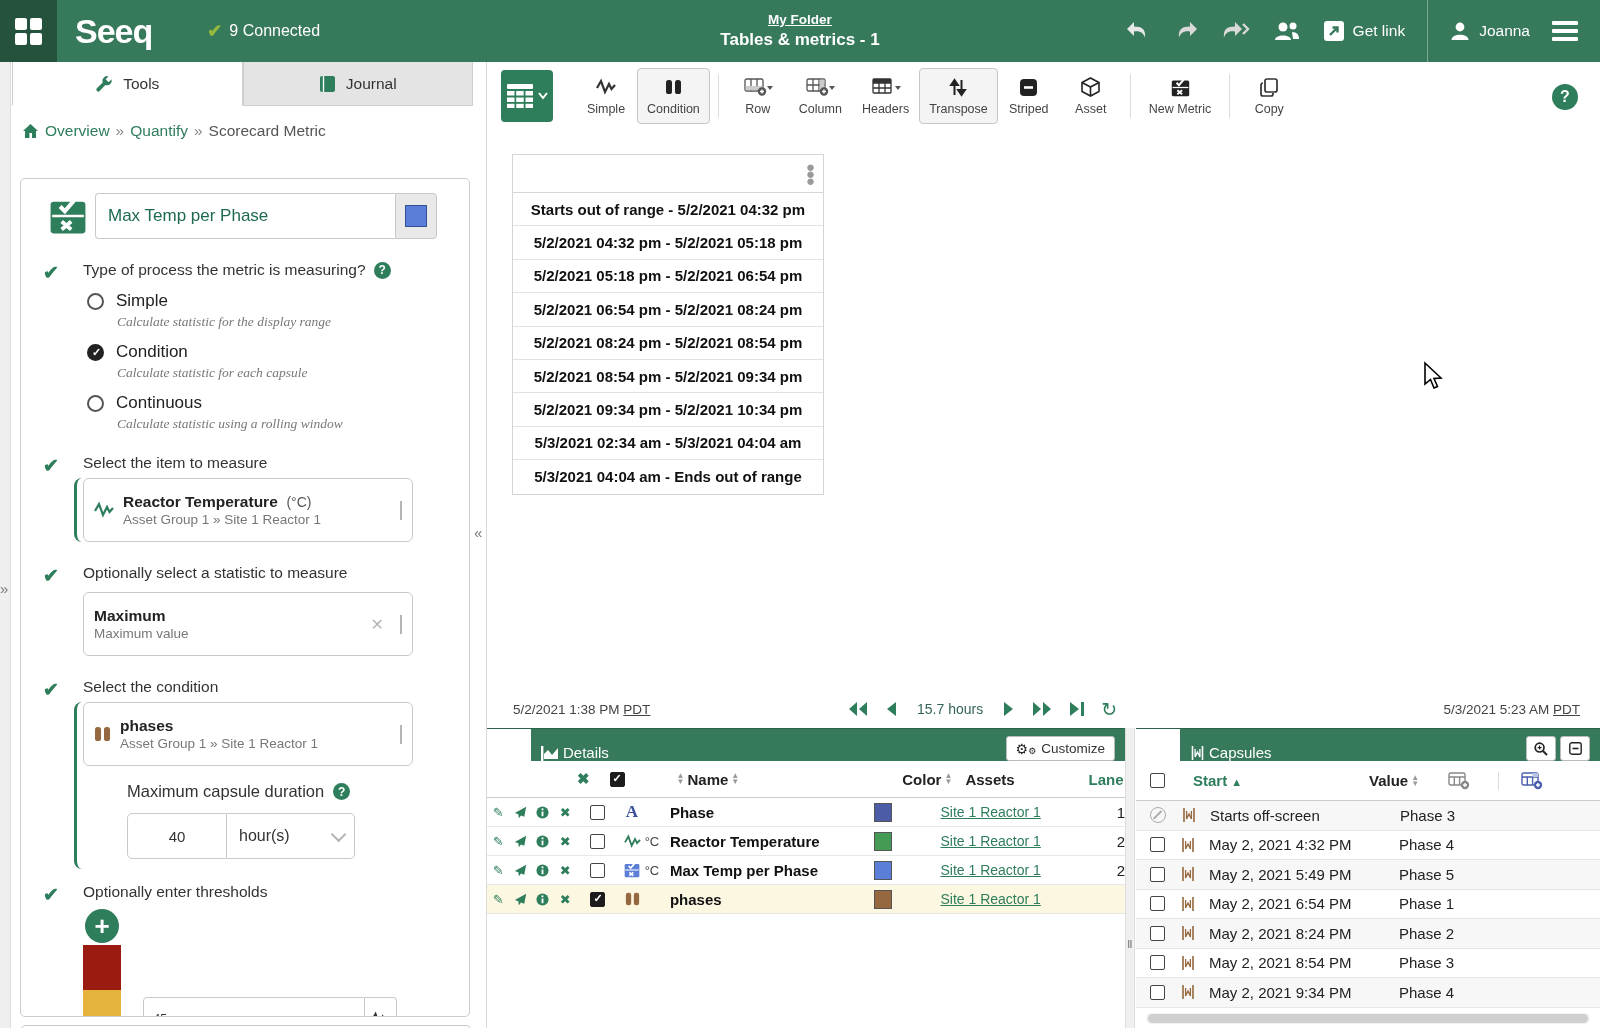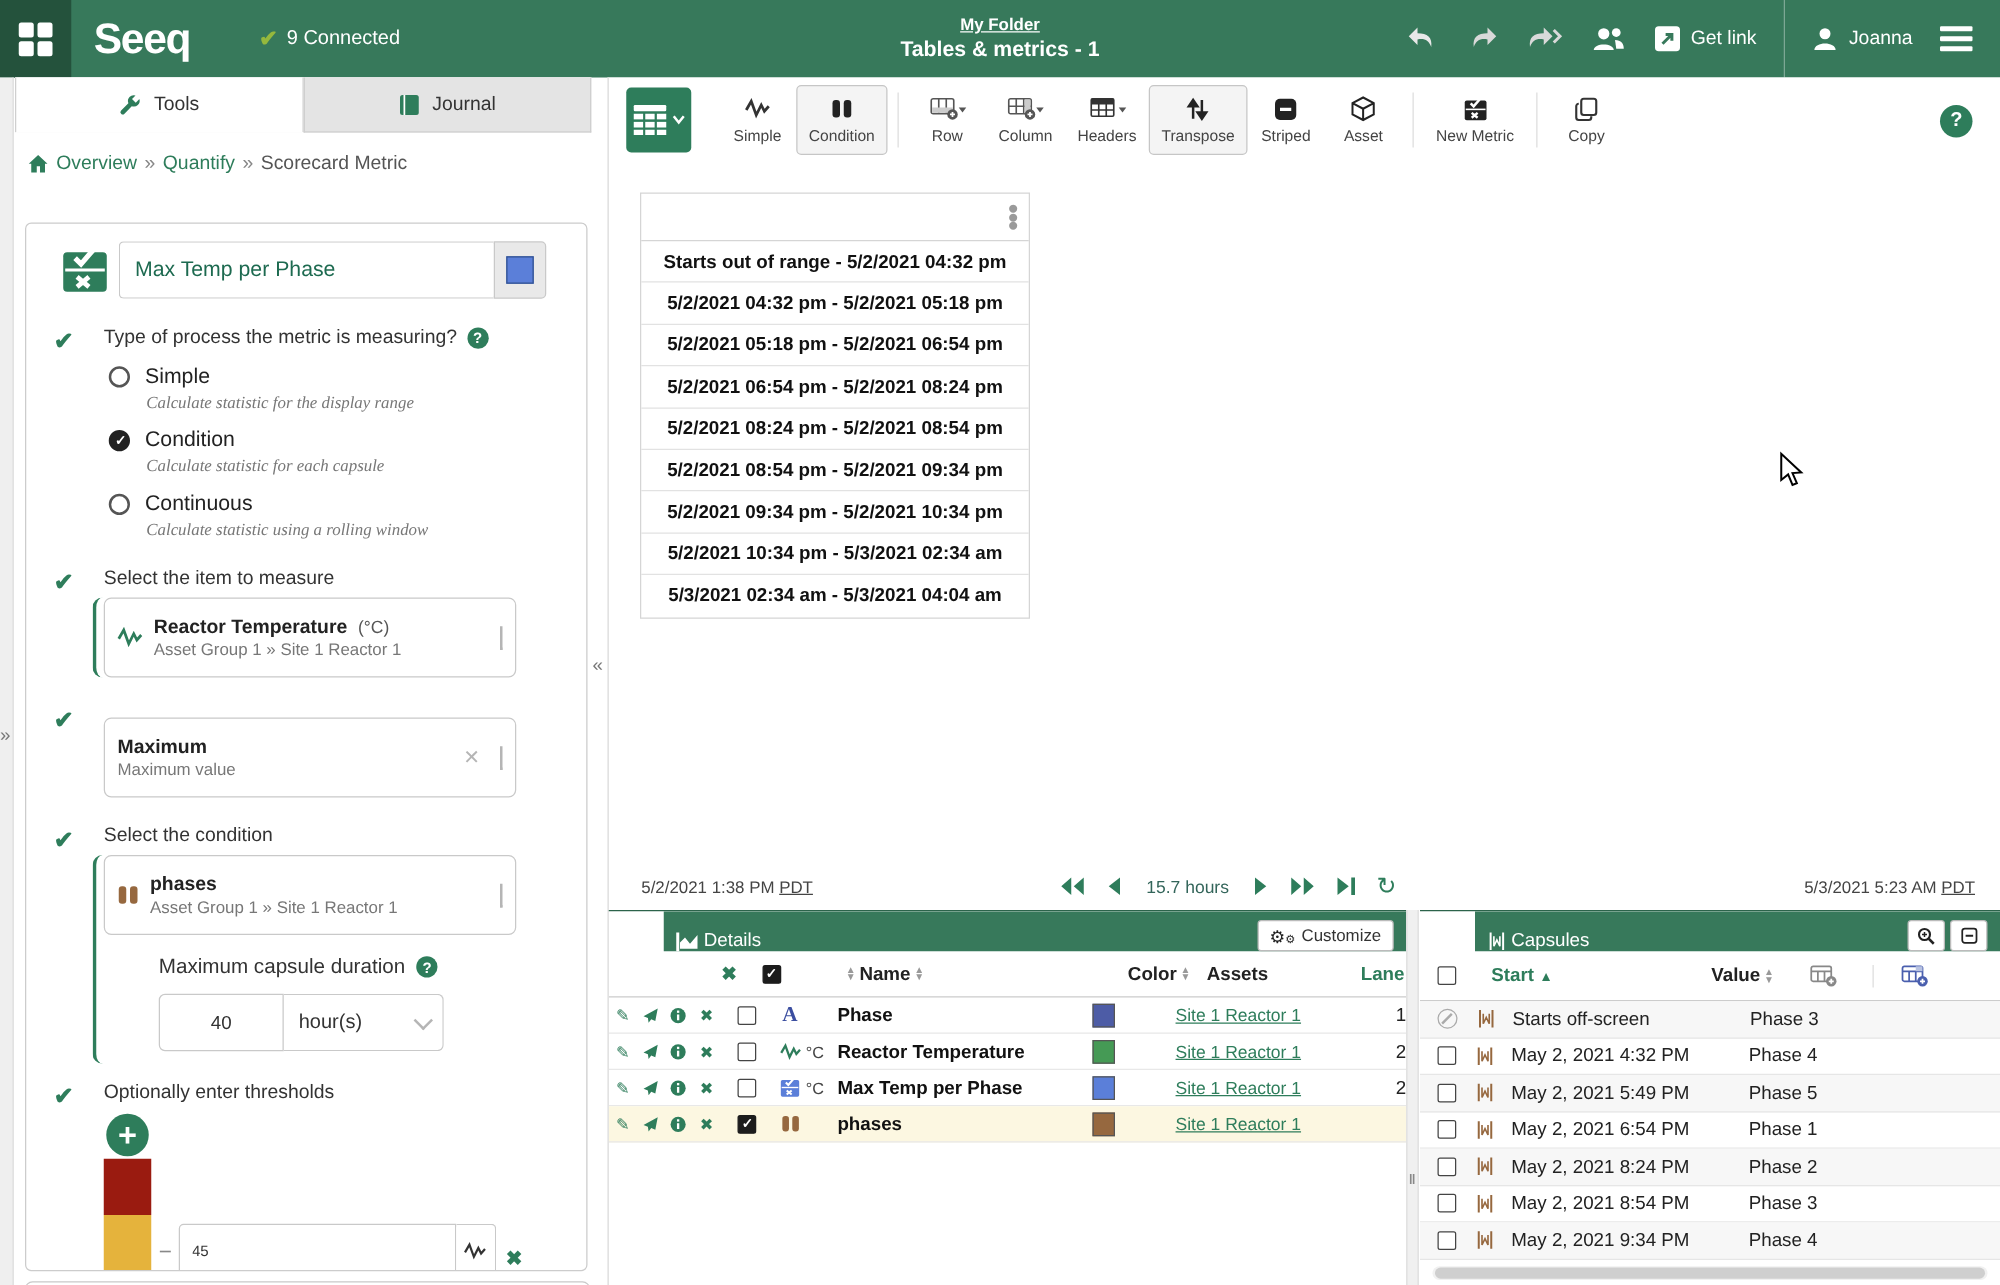--- a/index.html
+++ b/index.html
@@ -342,20 +342,23 @@
             </span>
             <span class="chev"><span class="chev-shape"></span></span>
           </div>
         </div>
       </div>
     </div>
 
     <div class="sect">
       <div class="chk">✔</div>
       <div class="sect-body">
+        <div class="sect-title">
+            <span>Optionally select a statistic to measure</span>
+          </div>
         <div class="dd">
           <span class="dd-main">
             <span class="dd-name">Maximum</span>
             <div class="dd-sub">Maximum value</div>
           </span>
           <span class="clearx">✕</span>
           <span class="chev"><span class="chev-shape"></span></span>
         </div>
       </div>
     </div>
@@ -568,22 +571,22 @@
       <div class="dots">●<br>●<br>●</div>
     </div>
     <div id="mtable-rows">
         <div class="mrow">Starts out of range - 5/2/2021 04:32 pm</div>
         <div class="mrow">5/2/2021 04:32 pm - 5/2/2021 05:18 pm</div>
         <div class="mrow">5/2/2021 05:18 pm - 5/2/2021 06:54 pm</div>
         <div class="mrow">5/2/2021 06:54 pm - 5/2/2021 08:24 pm</div>
         <div class="mrow">5/2/2021 08:24 pm - 5/2/2021 08:54 pm</div>
         <div class="mrow">5/2/2021 08:54 pm - 5/2/2021 09:34 pm</div>
         <div class="mrow">5/2/2021 09:34 pm - 5/2/2021 10:34 pm</div>
-        <div class="mrow">5/2/2021 10:34 pm - 5/3/2021 02:34 am</div>
         <div class="mrow">5/3/2021 02:34 am - 5/3/2021 04:04 am</div>
+        <div class="mrow">5/3/2021 04:04 am - Ends out of range</div>
       </div>
   </div>
 
   <svg class="cursor" width="24" height="28" viewBox="0 0 24 28">
     <path d="M2 1 L2 22 L7.5 17.5 L11 26 L14.5 24.5 L11 16.5 L18 16 Z" fill="#fff" stroke="#000" stroke-width="1.6"></path>
   </svg>
 
   <div class="timebar">
     <span class="tb-left"><span>5/2/2021 1:38 PM</span> <u>PDT</u></span>
     <span class="steps">

